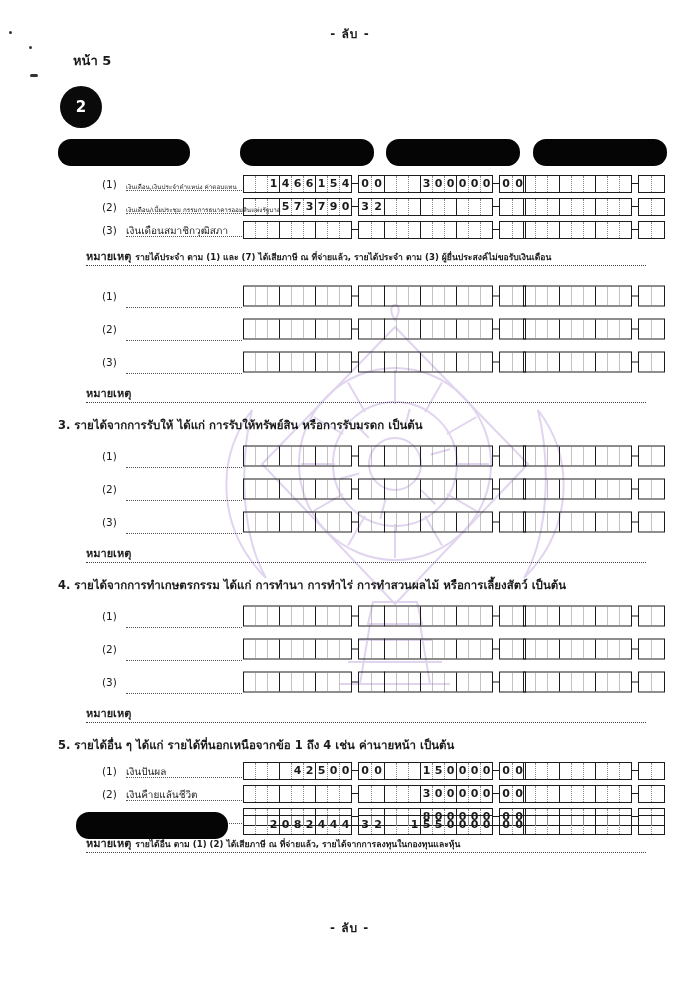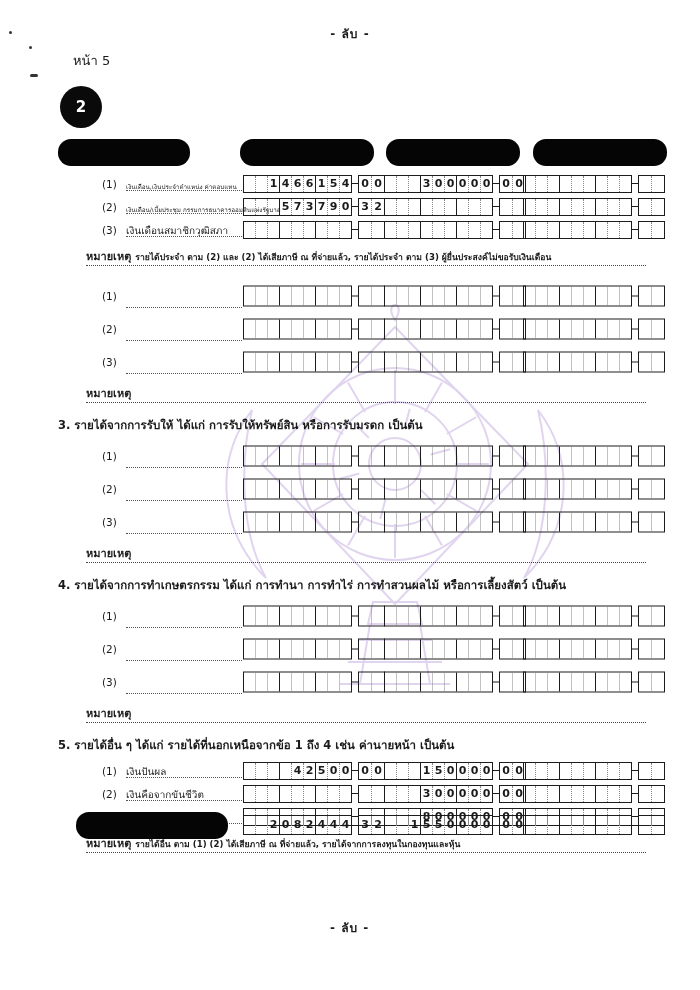--- a/index.html
+++ b/index.html
@@ -7,21 +7,21 @@
         font-family:"DejaVu Sans","Liberation Sans",sans-serif;color:#1a1a1a;overflow:hidden;}
   
   .stray{position:absolute;background:#333;border-radius:50%;}
   .s1{left:9px;top:31px;width:3px;height:3px;}
   .s2{left:29px;top:46px;width:3px;height:3px;}
   .s3{left:30px;top:74px;width:8px;height:3px;border-radius:2px;}
   
   .secret{position:absolute;font-size:12px;font-weight:bold;letter-spacing:1px;}
   .secret.top{left:0;right:0;top:24px;text-align:center;}
   .secret.bottom{left:330px;top:918px;}
-  .page-label{position:absolute;left:73px;top:50px;font-size:13px;font-weight:normal;}
+  .page-label{position:absolute;left:73px;top:50px;font-size:13px;font-weight:bold;}
   
   .hdr-box{position:absolute;left:62px;top:88px;width:576px;height:36px;border:2px solid #111;
            border-radius:19px;box-shadow:0 0 0 1px #fff inset;display:flex;align-items:center;}
   .hdr-box .t{margin-left:48px;font-size:12.5px;font-weight:bold;}
   .hdr-badge{position:absolute;left:60px;top:86px;width:42px;height:42px;border-radius:50%;
              background:#0a0a0a;color:#fff;font-size:15px;font-weight:bold;
              display:flex;align-items:center;justify-content:center;}
   
   .rbar{position:absolute;height:27px;background:#050505;border-radius:13px;}
   .rb0{left:58px;top:139px;width:132px;}
@@ -388,21 +388,21 @@
             </div>
             <span class="link"></span>
             <div class="stbox">
               <span class="cell" style="height: 16px; line-height: 16px; width: 12px;"></span>
               <span class="cell" style="height: 16px; line-height: 16px; width: 12px;"></span>
             </div>
           </div>
         </div>
         <div class="note">
           <span class="note-label">หมายเหตุ</span>
-          <span class="note-text">รายได้ประจำ ตาม (2) และ (2) ได้เสียภาษี ณ ที่จ่ายแล้ว,  รายได้ประจำ ตาม (3) ผู้ยื่นประสงค์ไม่ขอรับเงินเดือน</span>
+          <span class="note-text">รายได้ประจำ ตาม (1) และ (7) ได้เสียภาษี ณ ที่จ่ายแล้ว,  รายได้ประจำ ตาม (3) ผู้ยื่นประสงค์ไม่ขอรับเงินเดือน</span>
         </div>
       </div>
       <div class="sect">
         <div class="frow" style="height: 33px;">
           <span class="num">(1)</span>
           <span class="lblwrap"></span>
           <div class="grp g0">
             <div class="mainbox">
               <div class="cellgrp">
                 <span class="cell" style="height: 19px; line-height: 19px;"></span>
@@ -1178,21 +1178,21 @@
             <span class="link"></span>
             <div class="stbox">
               <span class="cell" style="height: 16px; line-height: 16px; width: 12px;"></span>
               <span class="cell" style="height: 16px; line-height: 16px; width: 12px;"></span>
             </div>
           </div>
         </div>
         <div class="frow" style="height: 23px;">
           <span class="num">(2)</span>
           <span class="lblwrap">
-            <span class="lbl">เงินคือจากขันชีวิต</span>
+            <span class="lbl">เงินคืายแลันชีวิต</span>
           </span>
           <div class="grp g0">
             <div class="mainbox">
               <div class="cellgrp">
                 <span class="cell" style="height: 16px; line-height: 16px;"></span>
                 <span class="cell" style="height: 16px; line-height: 16px;"></span>
                 <span class="cell" style="height: 16px; line-height: 16px;"></span>
               </div>
               <div class="cellgrp">
                 <span class="cell" style="height: 16px; line-height: 16px;"></span>

